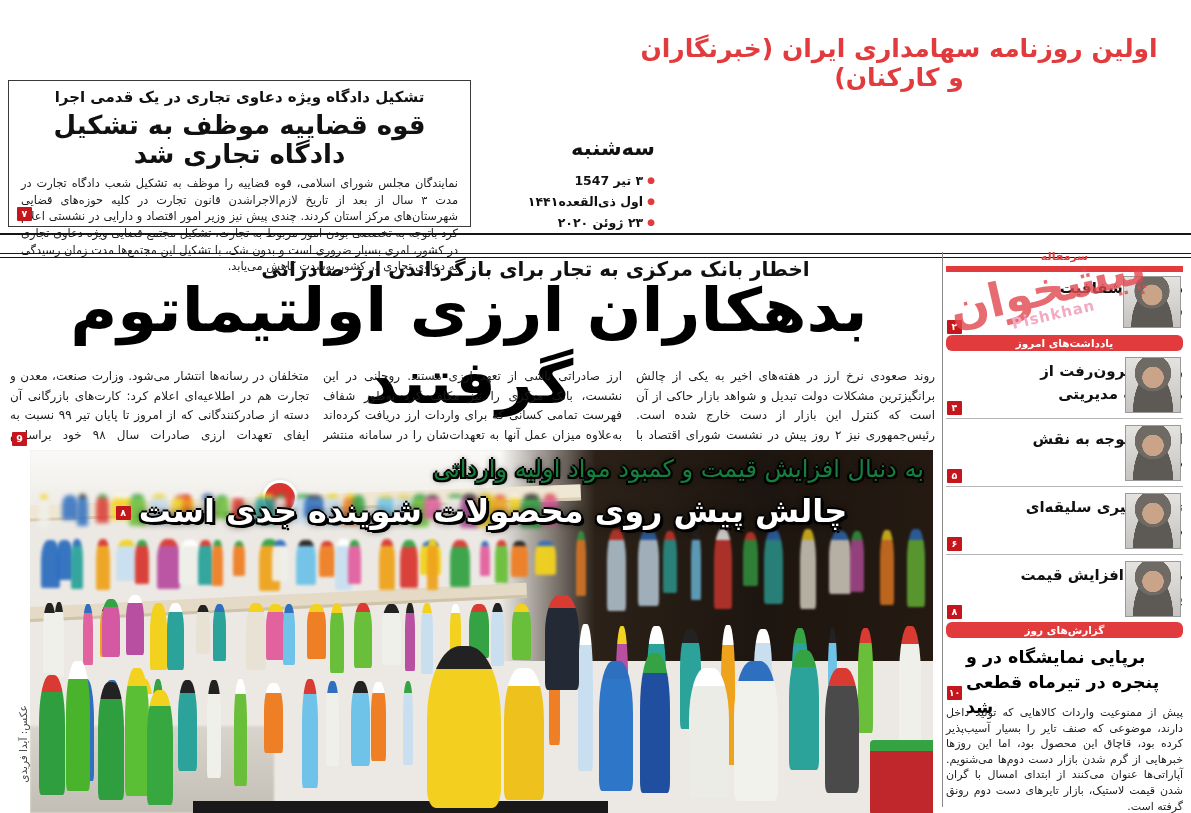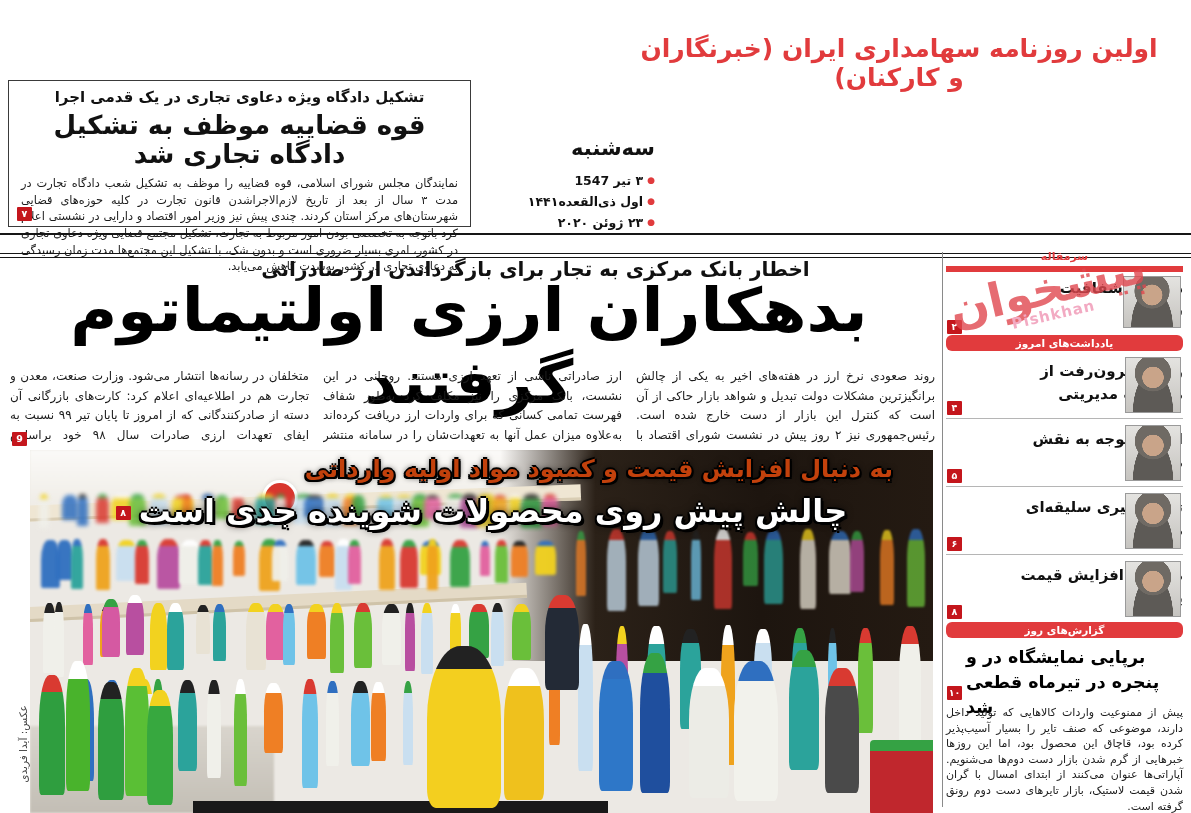--- a/index.html
+++ b/index.html
@@ -59,22 +59,22 @@
   .shelf1{position:absolute;top:12.5%;left:-1%;width:62%;height:13px;background:#efe6d3;
           border-bottom:3px solid #d9cdb4;transform:rotate(-2.2deg);}
   .shelf2{position:absolute;top:40%;left:-1%;width:56%;height:12px;background:#e4dac6;
           border-bottom:3px solid #cfc3a9;transform:rotate(-2.8deg);}
   .floor{position:absolute;bottom:0;left:0;width:27%;height:24%;
          background:linear-gradient(180deg,#d9d5cd,#c3beb5);filter:blur(1px);}
   .bottomband{position:absolute;bottom:0;left:18%;width:46%;height:3.2%;background:#191919;}
   .badge{position:absolute;top:9%;left:26%;width:30px;height:30px;border-radius:50%;background:#d8362e;
          box-shadow:0 0 0 3px #fff,0 0 6px rgba(0,0,0,.35);filter:blur(.4px);}
   .bottle{position:absolute;border-radius:40% 40% 8% 8%;}
-  .ph-kicker{position:absolute;top:5px;left:27%;right:1%;text-align:center;font-size:24px;font-weight:bold;
-             color:#c2410c;z-index:30;
+  .ph-kicker{position:absolute;top:5px;left:27%;right:1%;text-align:right;font-size:24px;font-weight:normal;
+             color:#15803d;z-index:30;
              text-shadow:-2px 0 0 #000,2px 0 0 #000,0 -2px 0 #000,0 2px 0 #000,2px 2px 0 #000,-2px 2px 0 #000,0 0 6px #000;}
   .ph-head{position:absolute;top:42px;left:2%;right:2%;text-align:center;font-size:32px;font-weight:bold;
            color:#fff;z-index:30;
            text-shadow:-2px 0 0 #000,2px 0 0 #000,0 -2px 0 #000,0 2px 0 #000,3px 3px 0 #000,-2px 2px 0 #000,0 0 8px #000;}
   .ph-head .pg{vertical-align:6px;margin-right:8px;text-shadow:none;}
   .credit{position:absolute;left:-36px;top:738px;width:118px;transform:rotate(-90deg);transform-origin:center;
           font-size:10.5px;color:#444;text-align:center;}
 
   
   .vsep{position:absolute;top:252px;bottom:6px;left:942px;width:1px;background:#8a8a8a;}

